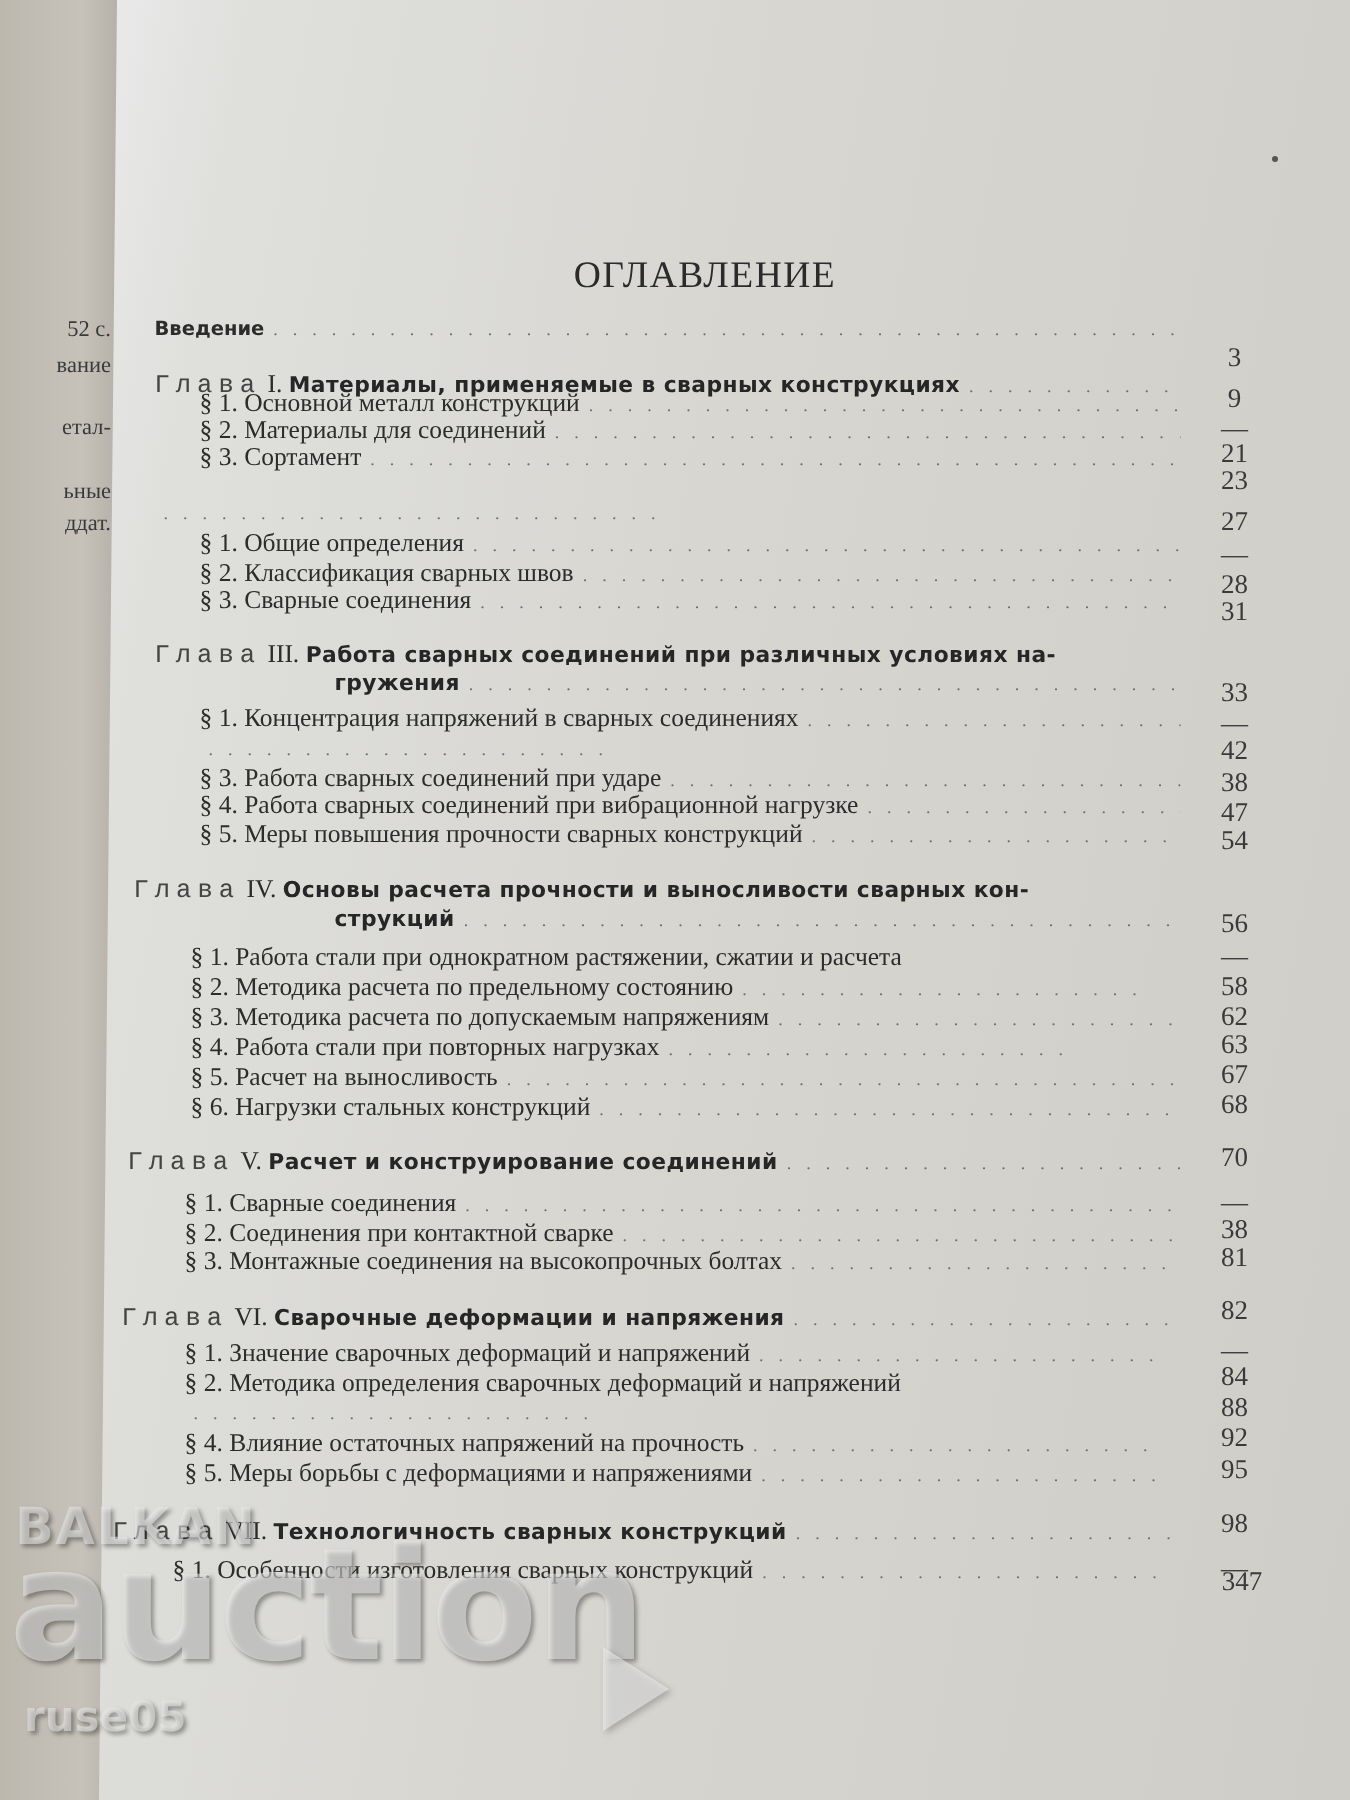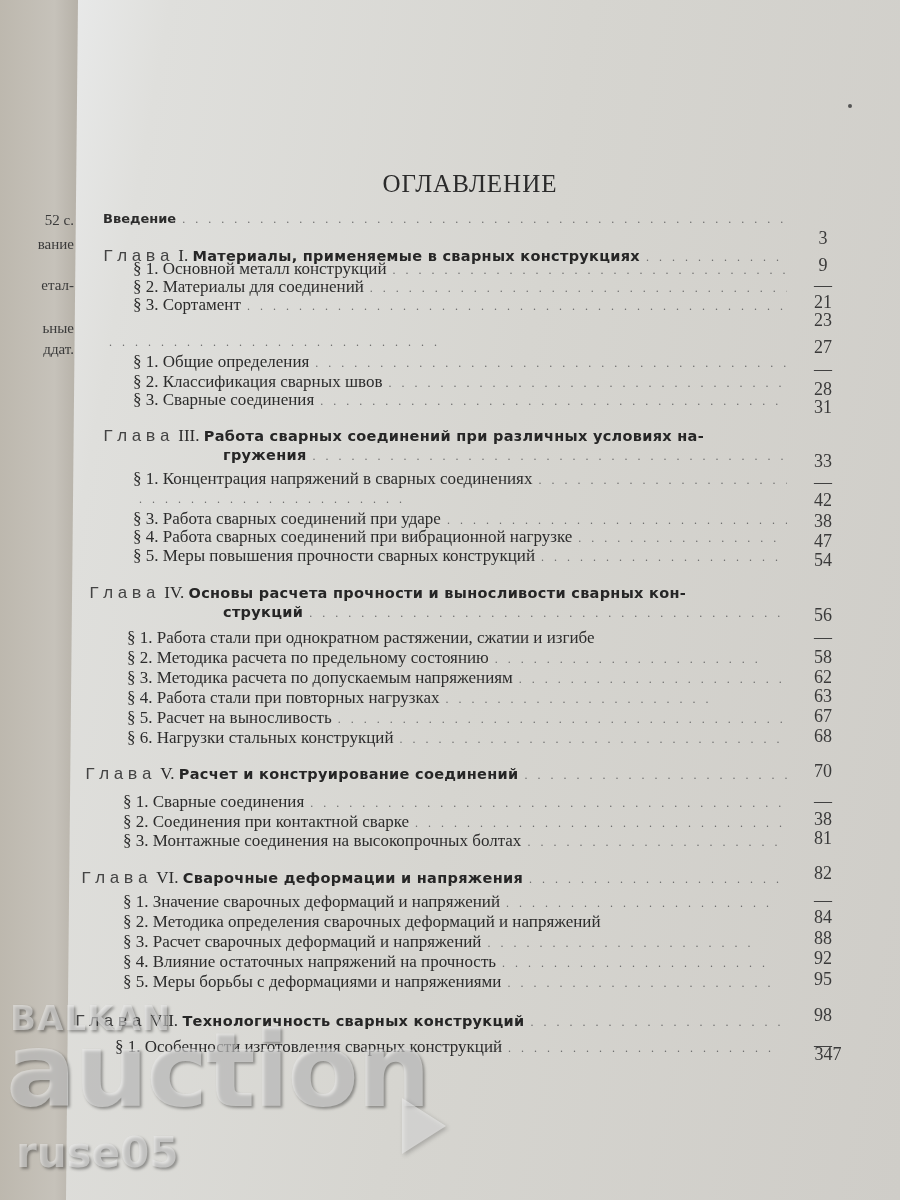--- a/index.html
+++ b/index.html
@@ -49,21 +49,21 @@
     position: absolute; left: 808px; top: 1044px; width: 40px; text-align: center;
     font-family: "Liberation Serif", serif; font-size: 18px; color: #3a3a3a;
   }
   .watermark {
     position: absolute; left: 10px; top: 998px; pointer-events: none;
     font-family: "DejaVu Sans", sans-serif; font-weight: bold; color: rgba(235,235,235,0.55);
     text-shadow: 2px 2px 3px rgba(0,0,0,0.35);
   }
   .watermark .wm-balkan { position: absolute; left: 0; top: 0; font-size: 34px; letter-spacing: 1px; }
   .watermark .wm-auction { position: absolute; left: -4px; top: 12px; font-size: 104px; letter-spacing: -2px; line-height: 120px; }
-  .watermark .wm-ruse { position: absolute; left: 6px; top: 130px; font-size: 42px; }
+  .watermark .wm-ruse { position: absolute; left: 6px; top: 130px; font-size: 28px; }
   .watermark .wm-play {
     position: absolute; left: 392px; top: 100px; width: 0; height: 0;
     border-top: 28px solid transparent; border-bottom: 28px solid transparent;
     border-left: 44px solid rgba(235,235,235,0.6);
     filter: drop-shadow(2px 2px 2px rgba(0,0,0,0.35));
   }
 </style>
 </head>
 <body>
 
@@ -199,21 +199,21 @@
   </div>
   <div class="row" style="left:208px; top:603px; width:570px">
     <span class="label"><b>струкций</b></span>
     <span class="dots">............................................................</span>
   </div>
   <div class="row" style="left:788px; top:606px">
       <span class="page">56</span>
     </div>
 
   <div class="row" style="left:112px; top:629px; width:670px">
-    <span class="label"><span>§ 1.</span> <span>Работа стали при однократном растяжении, сжатии и изгибе</span></span>
+    <span class="label"><span>§ 1.</span> <span>Работа стали при однократном растяжении, сжатии и расчета</span></span>
   </div>
   <div class="row" style="left:788px; top:628px">
       <span class="page">—</span>
     </div>
   <div class="row" style="left:112px; top:649px; width:666px">
     <span class="label"><span>§ 2.</span> <span>Методика расчета по предельному состоянию</span></span>
     <span class="dots">.....................</span>
   </div>
   <div class="row" style="left:788px; top:648px">
       <span class="page">58</span>
@@ -290,21 +290,20 @@
   <div class="row" style="left:788px; top:891px">
       <span class="page">—</span>
     </div>
   <div class="row" style="left:108px; top:913px; width:670px">
     <span class="label"><span>§ 2.</span> <span>Методика определения сварочных деформаций и напряжений</span></span>
   </div>
   <div class="row" style="left:788px; top:908px">
       <span class="page">84</span>
     </div>
   <div class="row" style="left:108px; top:933px; width:670px">
-    <span class="label"><span>§ 3.</span> <span>Расчет сварочных деформаций и напряжений</span></span>
     <span class="dots">.....................</span>
   </div>
   <div class="row" style="left:788px; top:929px">
       <span class="page">88</span>
     </div>
   <div class="row" style="left:108px; top:953px; width:670px">
     <span class="label"><span>§ 4.</span> <span>Влияние остаточных напряжений на прочность</span></span>
     <span class="dots">.....................</span>
   </div>
   <div class="row" style="left:788px; top:949px">

